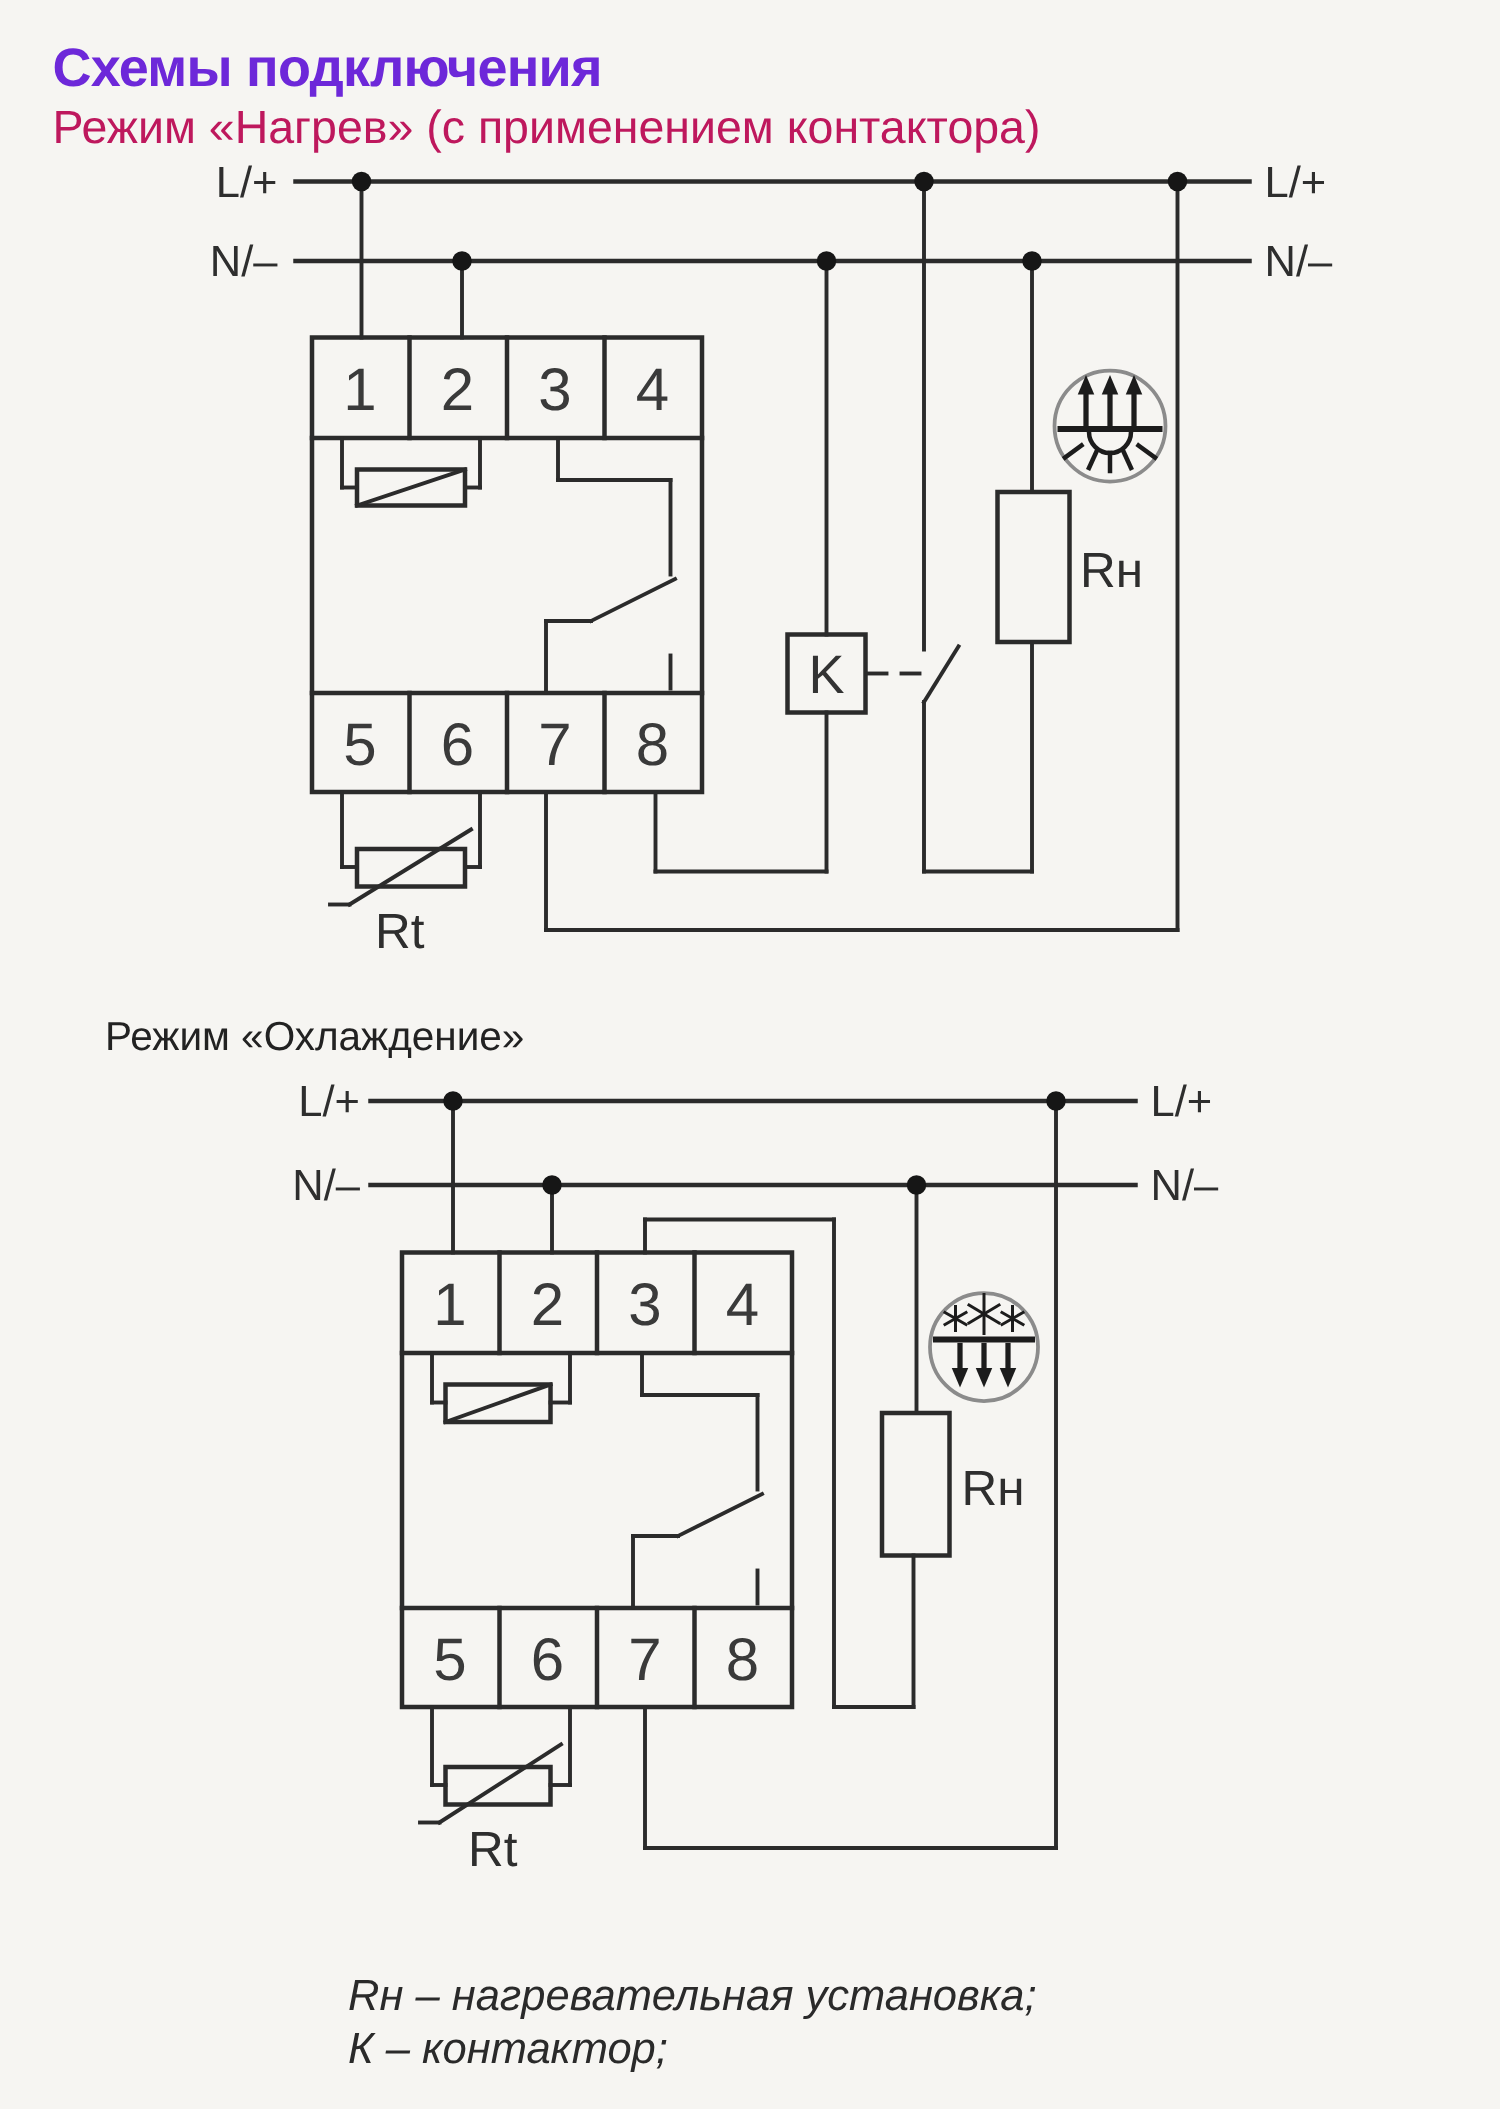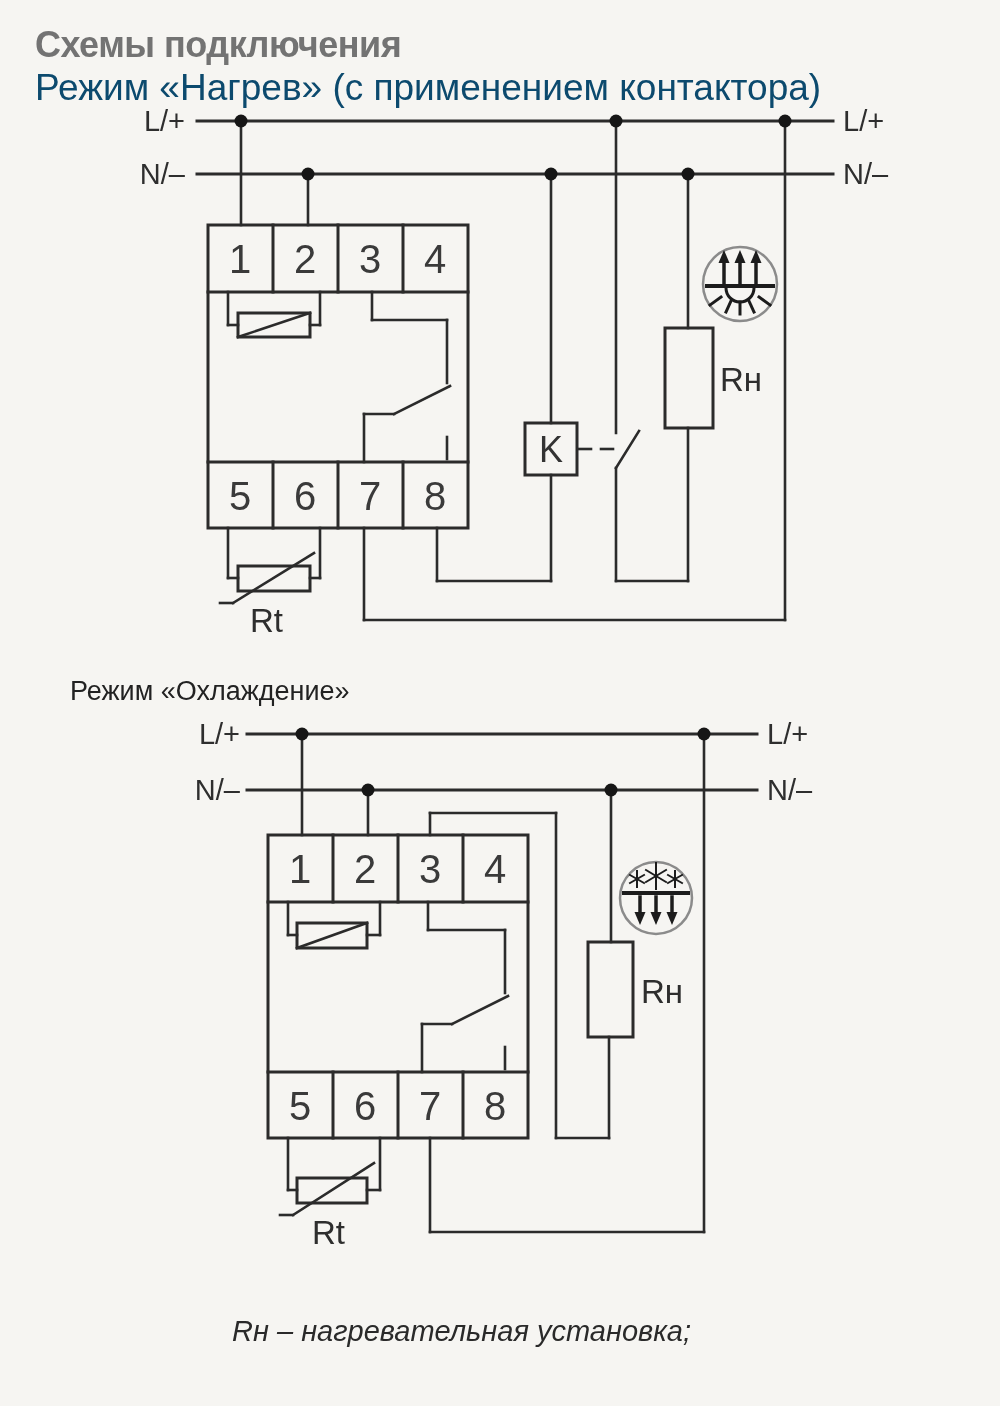--- a/index.html
+++ b/index.html
@@ -3,22 +3,22 @@
 <meta charset="utf-8">
 <style>
   html,body{margin:0;padding:0;}
   body{
     width:1000px;height:1406px;position:relative;
     background:#f6f5f2;
     font-family:"Liberation Sans", sans-serif;
     color:#2e2e2e;overflow:hidden;
   }
   .abs{position:absolute;white-space:nowrap;}
-  #title{left:35px;top:24px;font-size:36px;font-weight:700;color:#737373;letter-spacing:-0.5px;}
-  #subtitle1{left:35px;top:67px;font-size:37px;color:#0c4a6e;}
+  #title{left:35px;top:24px;font-size:36px;font-weight:700;color:#6d28d9;letter-spacing:-0.5px;}
+  #subtitle1{left:35px;top:67px;font-size:31px;color:#be185d;}
   #subtitle2{left:35px;top:676px;font-size:27px;color:#222;margin-left:35px;}
   #legend{left:232px;top:1290px;font-size:29px;font-style:italic;color:#2a2a2a;line-height:35px;margin-top:24px;}
   svg text{font-family:"Liberation Sans", sans-serif;fill:#333;}
   svg .raillbl{font-size:29px;fill:#2e2e2e;}
   svg .term{font-size:40px;fill:#3a3a3a;}
   svg .complbl{font-size:33px;fill:#2e2e2e;}
 </style>
 </head>
 <body>
 
@@ -266,13 +266,14 @@
       <text class="raillbl" x="240" y="744" text-anchor="end">L/+</text>
       <text class="raillbl" x="240" y="800" text-anchor="end">N/–</text>
       <text class="raillbl" x="767" y="744">L/+</text>
       <text class="raillbl" x="767" y="800">N/–</text>
     </g>
   </g>
 </svg>
 
 <div id="legend" class="abs">
   <div>Rн – нагревательная установка;</div>
+  <div>К – контактор;</div>
 </div>
 
 </body></html>

